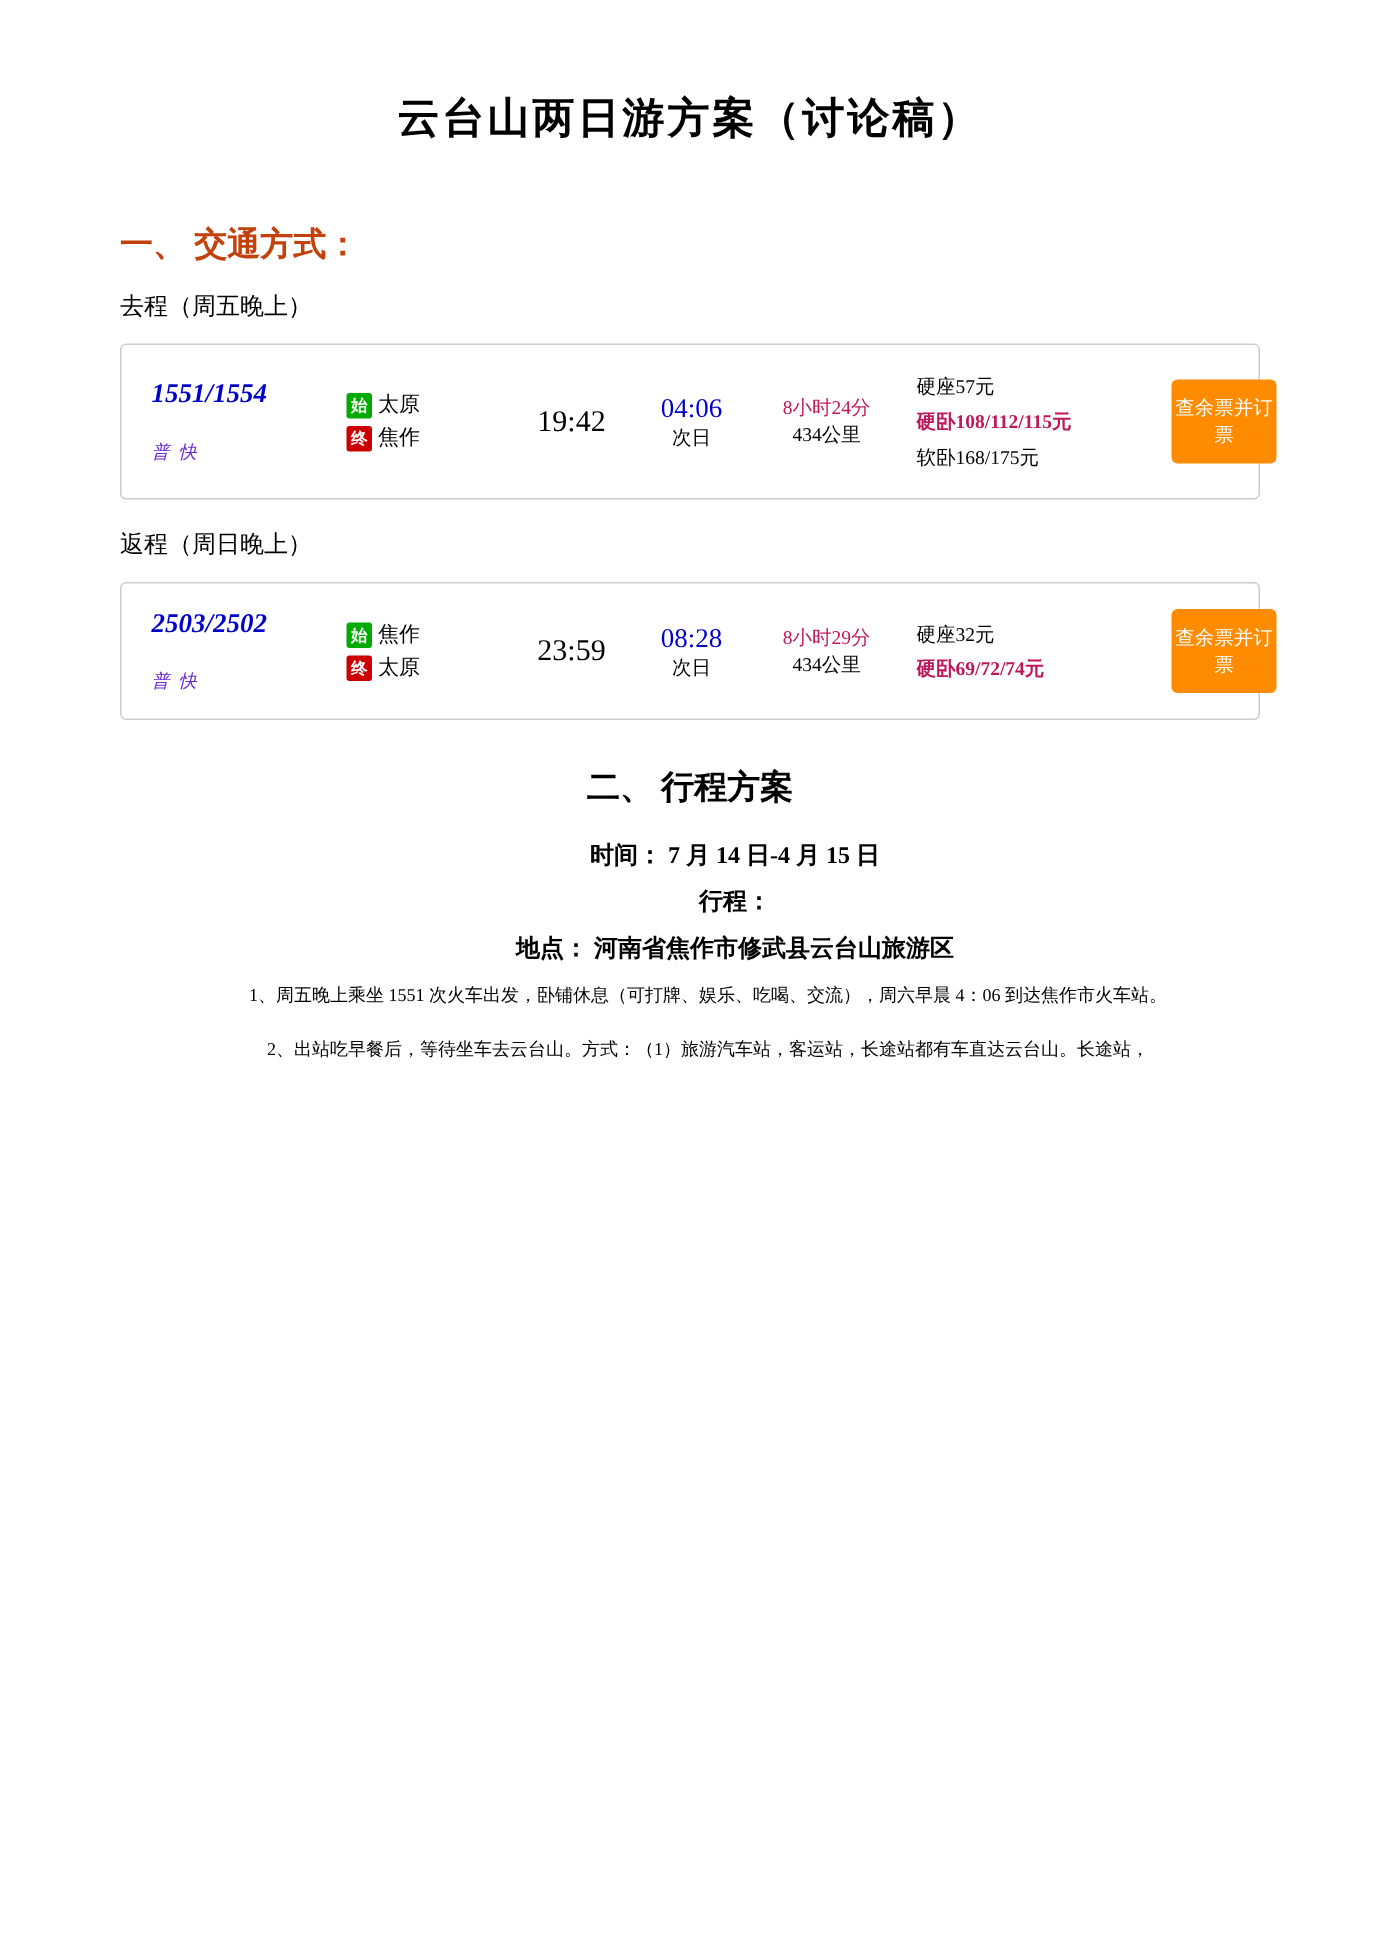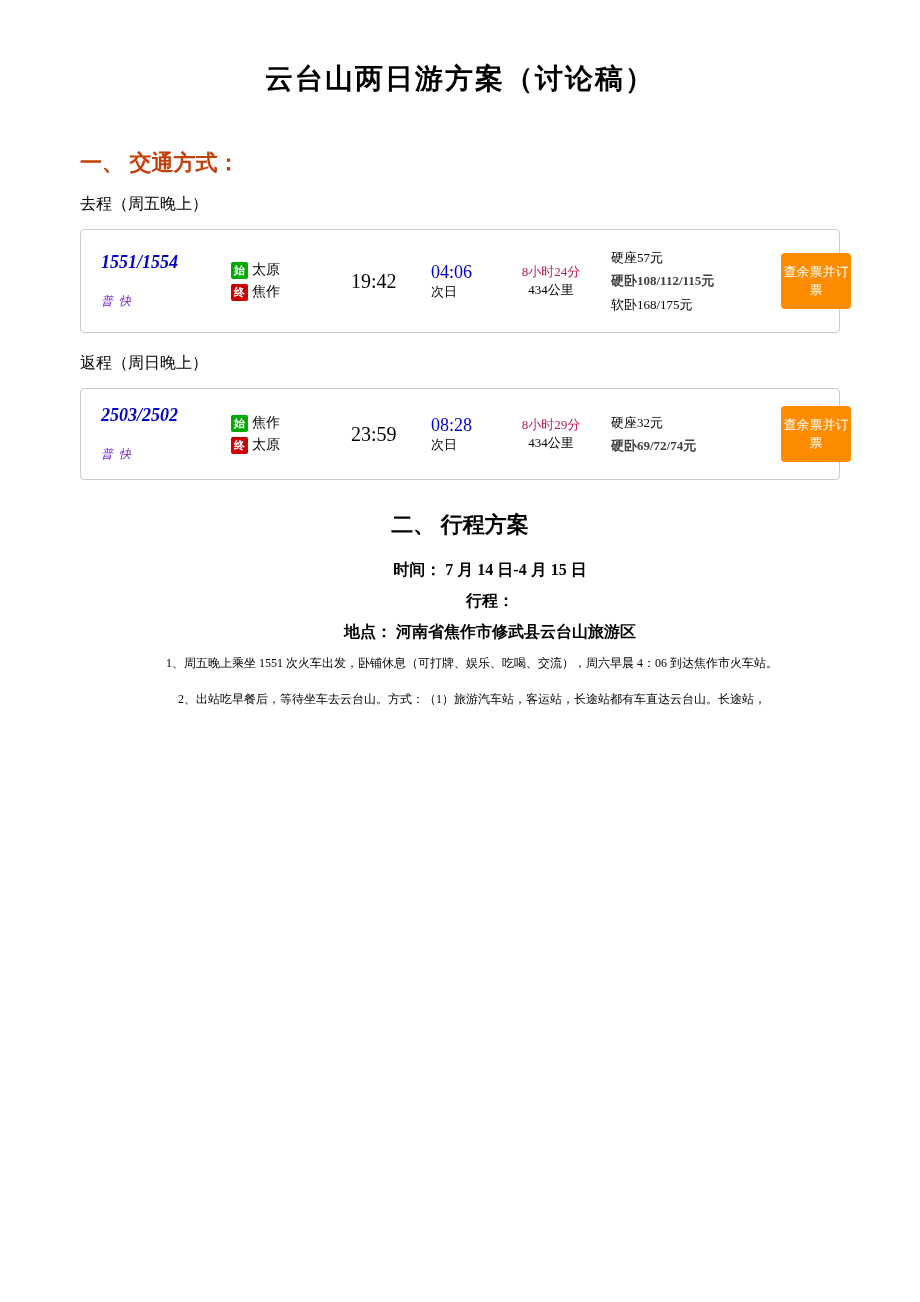--- a/index.html
+++ b/index.html
@@ -96,21 +96,21 @@
       background: #cc0000;
       color: white;
       font-size: 11px;
       padding: 1px 3px;
       border-radius: 2px;
       font-weight: bold;
     }
 
     .time-col {
       min-width: 60px;
-      text-align: left;
+      text-align: center;
     }
 
     .time-depart {
       font-size: 20px;
       color: #000000;
       font-weight: normal;
     }
 
     .time-arrive {
       font-size: 18px;
@@ -147,21 +147,21 @@
       font-size: 13px;
       color: #000000;
       line-height: 1.8;
     }
 
     .price-hard-seat {
       color: #000000;
     }
 
     .price-hard-berth {
-      color: #404040;
+      color: #be185d;
       font-weight: bold;
     }
 
     .price-soft-berth {
       color: #000000;
     }
 
     .book-btn {
       background: #ff8c00;
       color: white;

